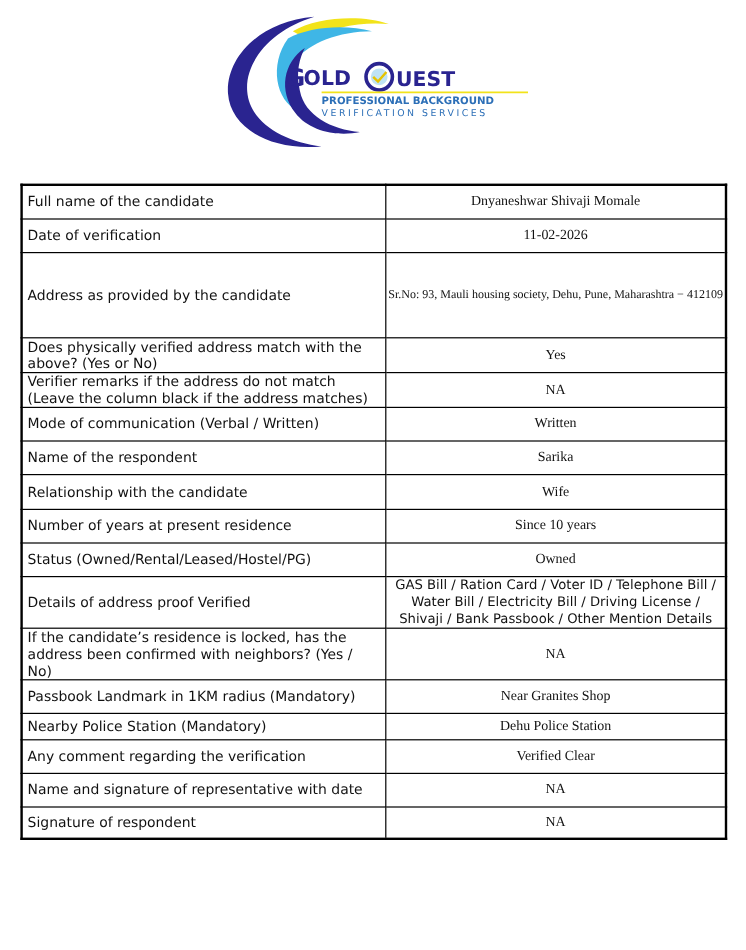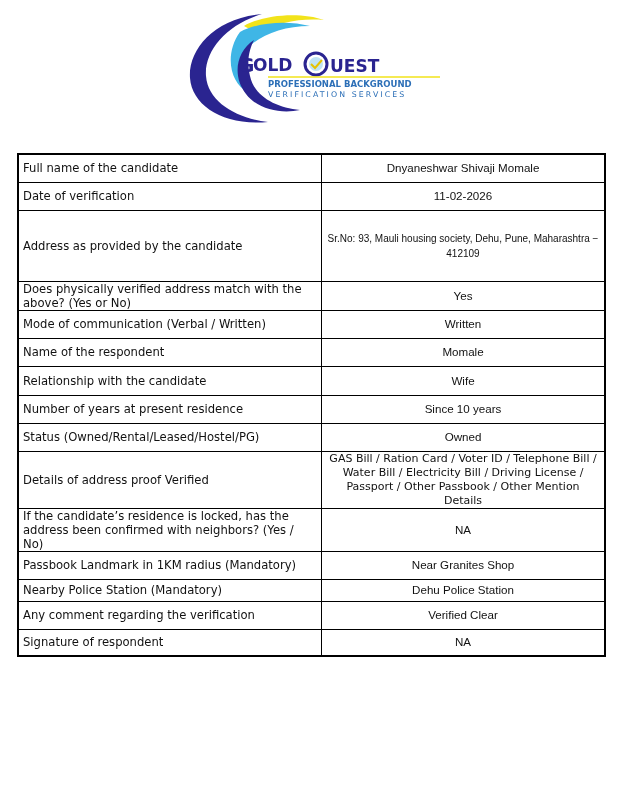--- a/index.html
+++ b/index.html
@@ -14,21 +14,21 @@
   }
   table.report td {
     border: 1px solid #000;
     padding: 0 4px;
     vertical-align: middle;
     font-size: 11.6px;
     color: #111;
     line-height: 14px;
   }
   td.q { width: 294px; font-family: "DejaVu Sans", sans-serif; font-size: 11px; }
-  td.a { text-align: center; font-family: Liberation Sans, sans-serif; font-size: 12px; padding: 0 2px; }
+  td.a { text-align: center; font-family: Liberation Serif, serif; font-size: 12px; padding: 0 2px; }
   td.a.sans { font-family: "DejaVu Sans", sans-serif; font-size: 11px; }
   td.a.addr { padding: 0; font-size: 10px; line-height: 15px; }
 </style>
 </head>
 <body>
 
 <div class="logo">
   <svg width="262" height="118" viewBox="0 0 262 118">
 
     <path d="M78 4 C30 8 4 40 6 68 C8 96 40 116 84 112 C52 108 24 92 22 66 C20 40 44 14 78 4 Z" fill="#2a2490"></path>
@@ -62,58 +62,66 @@
         <td class="a">11-02-2026</td>
       </tr>
       <tr style="height: 71px;">
         <td class="q">Address as provided by the candidate</td>
         <td class="a addr">Sr.No: 93, Mauli housing society, Dehu, Pune, Maharashtra − 412109</td>
       </tr>
       <tr style="height: 29px;">
         <td class="q">Does physically verified address match with the above? (Yes or No)</td>
         <td class="a">Yes</td>
       </tr>
+      <tr style="height: 29px;">
+        <td class="q">Verifier remarks if the address do not match (Leave the column black if the address matches)</td>
+        <td class="a">NA</td>
+      </tr>
       <tr style="height: 28px;">
         <td class="q">Mode of communication (Verbal / Written)</td>
         <td class="a">Written</td>
       </tr>
       <tr style="height: 28px; margin-left: 36px;">
         <td class="q">Name of the respondent</td>
-        <td class="a">Momale</td>
+        <td class="a">Sarika</td>
       </tr>
       <tr style="height: 29px;">
         <td class="q">Relationship with the candidate</td>
         <td class="a">Wife</td>
       </tr>
       <tr style="height: 28px;">
         <td class="q">Number of years at present residence</td>
         <td class="a">Since 10 years</td>
       </tr>
       <tr style="height: 28px;">
         <td class="q">Status (Owned/Rental/Leased/Hostel/PG)</td>
         <td class="a">Owned</td>
       </tr>
       <tr style="height: 42px;">
         <td class="q">Details of address proof Verified</td>
-        <td class="a sans">GAS Bill / Ration Card / Voter ID / Telephone Bill / Water Bill / Electricity Bill / Driving License / Passport / Other Passbook / Other Mention Details</td>
+        <td class="a sans">GAS Bill / Ration Card / Voter ID / Telephone Bill / Water Bill / Electricity Bill / Driving License / Shivaji / Bank Passbook / Other Mention Details</td>
       </tr>
       <tr style="height: 29px;">
         <td class="q">If the candidate’s residence is locked, has the address been confirmed with neighbors? (Yes / No)</td>
         <td class="a">NA</td>
       </tr>
       <tr style="height: 28px;">
         <td class="q">Passbook Landmark in 1KM radius (Mandatory)</td>
         <td class="a">Near Granites Shop</td>
       </tr>
       <tr style="height: 22px; margin-left: 36px;">
         <td class="q">Nearby Police Station (Mandatory)</td>
         <td class="a">Dehu Police Station</td>
       </tr>
       <tr style="height: 28px;">
         <td class="q">Any comment regarding the verification</td>
         <td class="a">Verified Clear</td>
       </tr>
+      <tr style="height: 28px;">
+        <td class="q">Name and signature of representative with date</td>
+        <td class="a">NA</td>
+      </tr>
       <tr style="height: 27px;">
         <td class="q">Signature of respondent</td>
         <td class="a">NA</td>
       </tr>
     </tbody>
 </table>
 
 </body></html>

